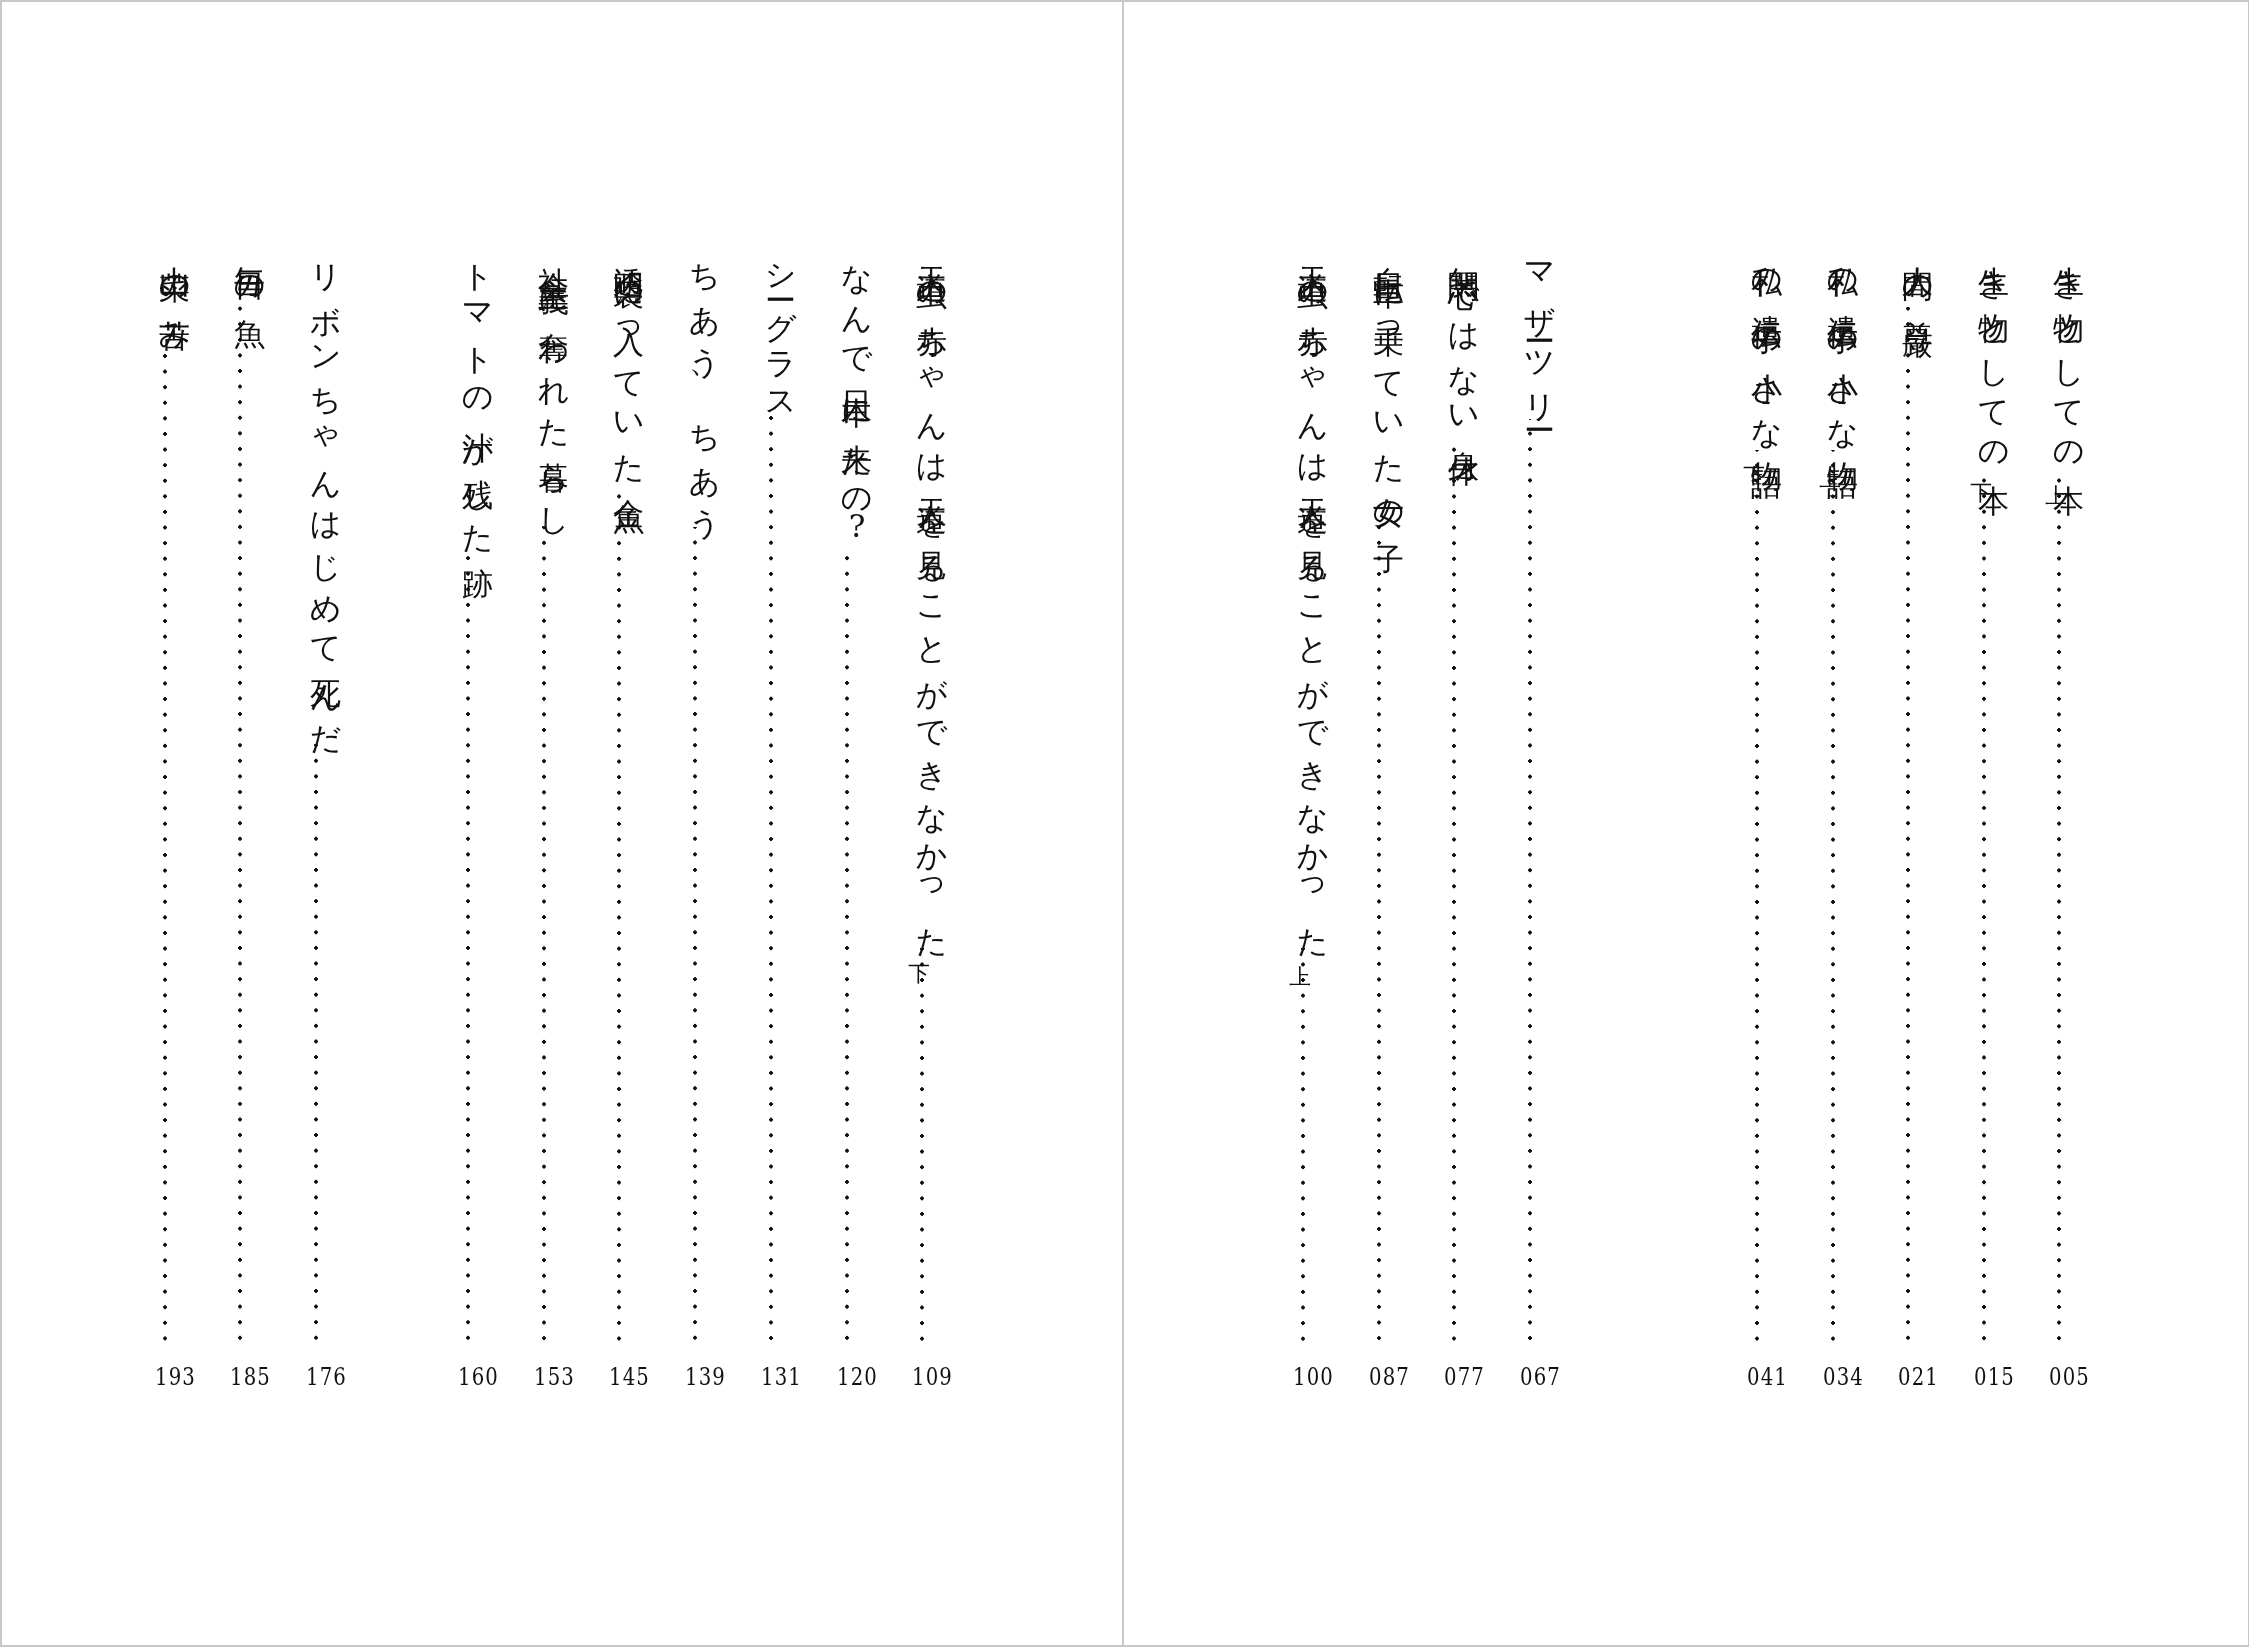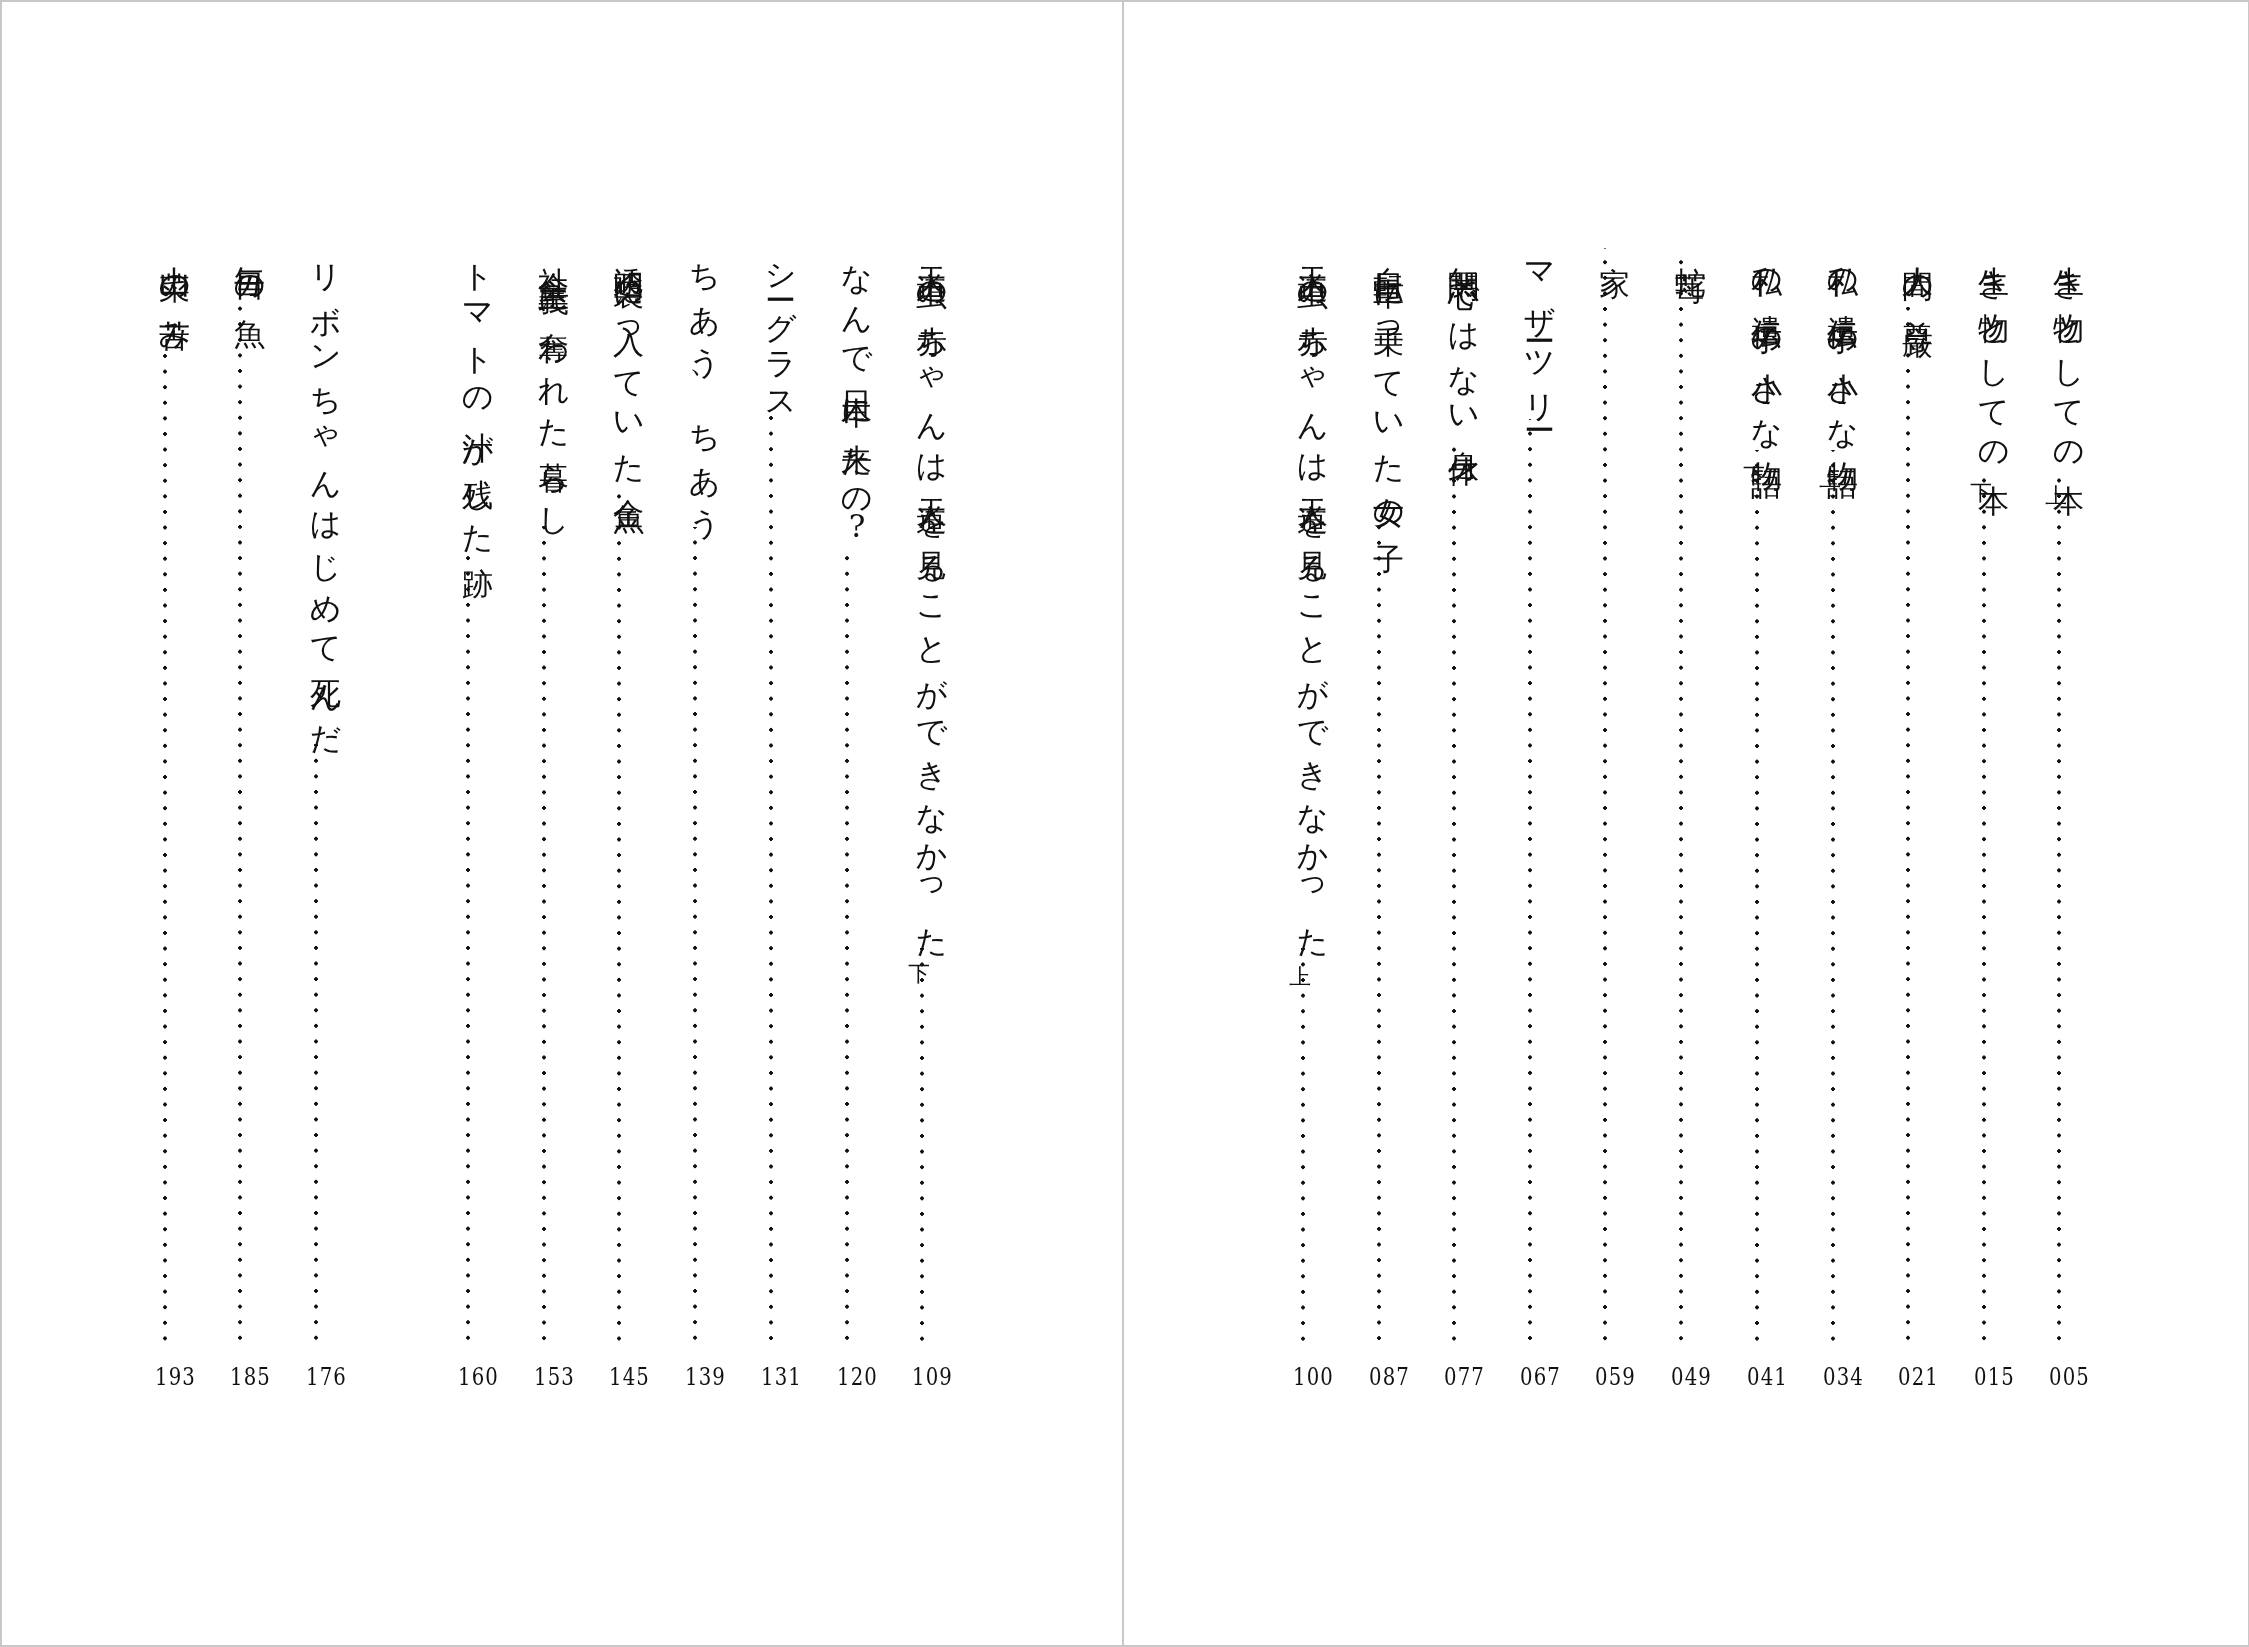--- a/index.html
+++ b/index.html
@@ -220,34 +220,20 @@
     <div class="entry-page">034</div>
   </div>
   <div class="entry" style="left:643px">
     <div class="entry-vertical">
       <span class="entry-title">私の遺伝子の小さな物語</span>
       <span class="entry-marker">下</span>
       <span class="entry-leader"></span>
     </div>
     <div class="entry-page">041</div>
   </div>
-  <div class="entry" style="left:567px">
-    <div class="entry-vertical">
-      <span class="entry-title">蛇苺</span>
-      <span class="entry-leader"></span>
-    </div>
-    <div class="entry-page">049</div>
-  </div>
-  <div class="entry" style="left:491px">
-    <div class="entry-vertical">
-      <span class="entry-title">家</span>
-      <span class="entry-leader"></span>
-    </div>
-    <div class="entry-page">059</div>
-  </div>
   <div class="entry" style="left:416px">
     <div class="entry-vertical">
       <span class="entry-title">マザーツリー</span>
       <span class="entry-leader"></span>
     </div>
     <div class="entry-page">067</div>
   </div>
   <div class="entry" style="left:340px">
     <div class="entry-vertical">
       <span class="entry-title">無関心ではない身体</span>

